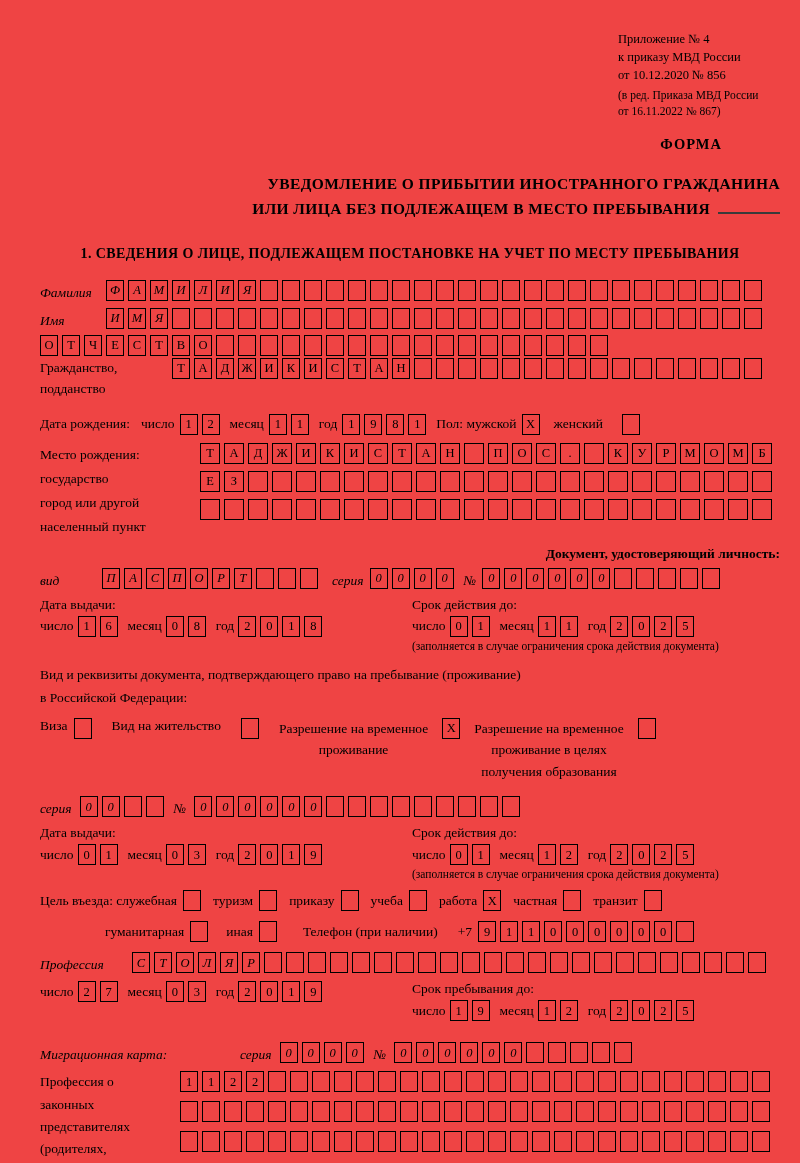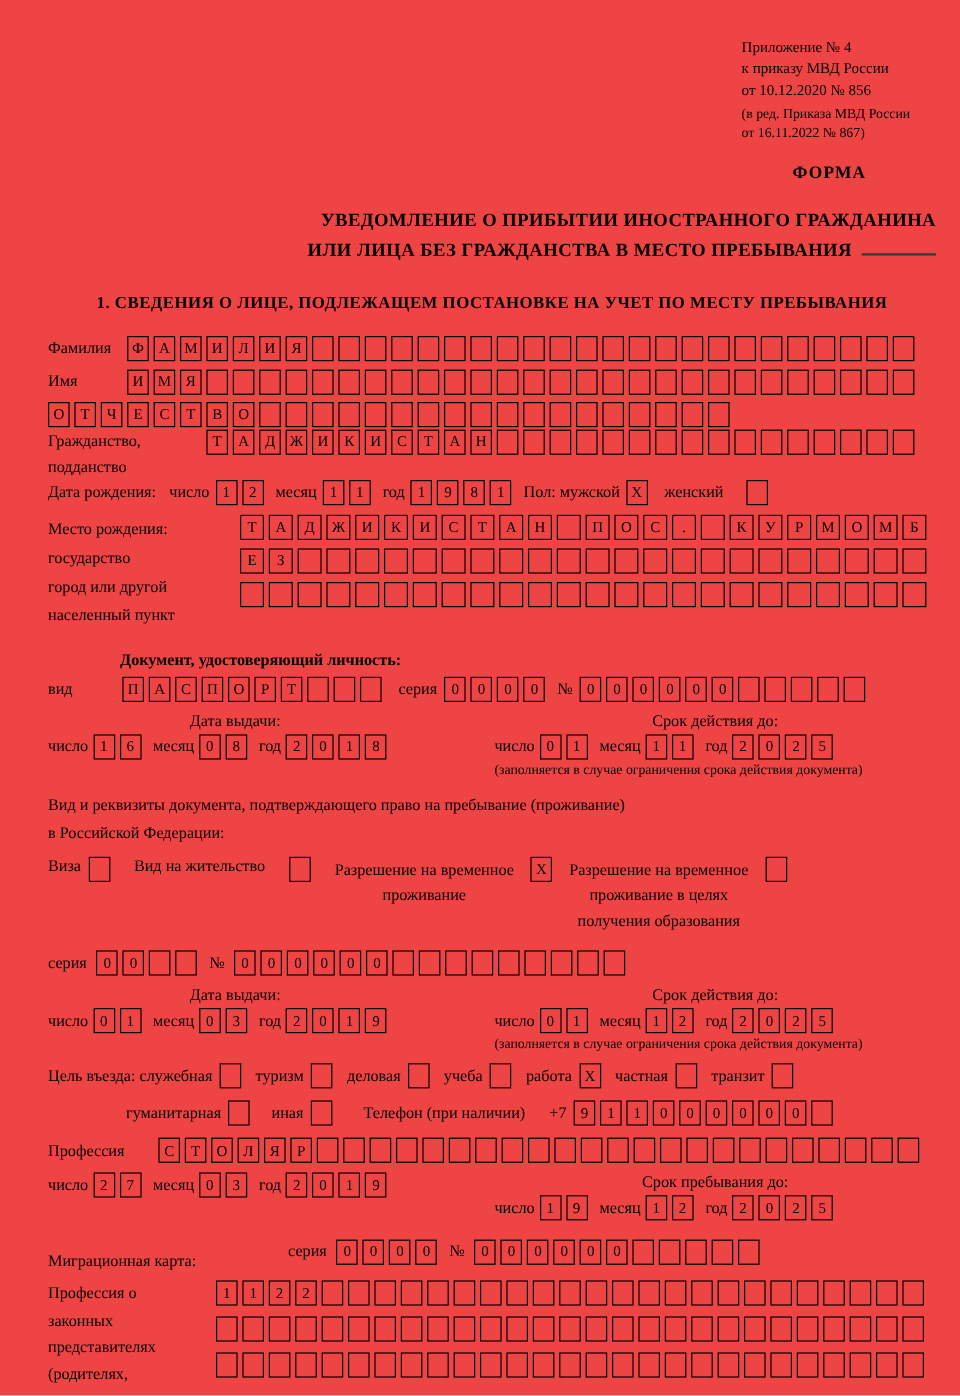--- a/index.html
+++ b/index.html
@@ -26,42 +26,42 @@
     box-sizing:border-box;flex:none;
     width:18px;height:21px;
     border:1.6px solid #000;
     display:inline-flex;align-items:center;justify-content:center;
     font-size:12.5px;line-height:1;font-family:"Liberation Serif","DejaVu Serif",serif;
   }
   .cells-wide .cell{width:20px;}
   
   .f-row{display:flex;align-items:center;}
   .lbl{flex:none;}
-  .row{display:flex;align-items:center;margin-top:7px;}
+  .row{display:flex;align-items:flex-end;margin-top:7px;font-style:italic;}
   .row-top{display:flex;align-items:flex-start;}
   .lab-sur{width:66px;flex:none;}
   .lab-otch{width:160px;flex:none;line-height:1.55;}
   .lab-grazh{width:132px;flex:none;line-height:1.55;}
   .lab-prof{width:92px;flex:none;}
   .mt2{margin-top:2px;} .mt6{margin-top:6px;} .mt10{margin-top:10px;} .mt14{margin-top:14px;} .mt18{margin-top:18px;}
   .gap6{margin-left:6px;} .gap10{margin-left:10px;} .gap14{margin-left:14px;} .gap20{margin-left:20px;}
   
-  .bd-row{display:flex;align-items:center;text-align:center;}
+  .bd-row{display:flex;align-items:center;margin-top:14px;text-align:center;}
   .bd-row .lbl{margin-right:5px;}
   
   .bp{display:flex;align-items:flex-start;margin-top:8px;}
   .bp-labels{width:160px;flex:none;line-height:1.8;}
   .bp-cells > .cells{display:flex;margin-bottom:7px;}
   
-  .doc-head{text-align:left;font-weight:bold;margin-top:16px;margin-left:60px;}
+  .doc-head{text-align:right;font-weight:bold;margin-top:6px;margin-left:60px;}
   
   .two-col{display:flex;margin-top:8px;}
   .col-l{width:372px;flex:none;}
   .col-r{flex:1;}
-  .d-head{text-align:center;margin-bottom:3px;}
+  .d-head{text-align:left;margin-bottom:3px;}
   .col-l .d-head{padding-right:60px;}
   .note{font-size:11.5px;margin-top:3px;white-space:nowrap;}
   .f-row .lbl{margin-right:4px;} .f-row .cells{margin-right:10px;}
   
   .visa-row{display:flex;align-items:flex-start;margin-top:8px;}
   .c-lbl{text-align:center;line-height:1.6;flex:none;}
   .visa-row .cells{margin-top:0;}
   
   .purp{display:flex;align-items:center;margin-top:10px;}
   .purp .lbl{margin-right:6px;} .purp .cells{margin-right:12px;}
@@ -84,21 +84,21 @@
       <div>(в ред. Приказа МВД России</div>
       <div>от 16.11.2022 № 867)</div>
     </div>
   </div>
 
   <div class="forma">ФОРМА</div>
 
   <div class="title">
     <div>УВЕДОМЛЕНИЕ О ПРИБЫТИИ ИНОСТРАННОГО ГРАЖДАНИНА</div>
     <div>
-      <span>ИЛИ ЛИЦА БЕЗ ГРАЖДАНСТВА В МЕСТО ПРЕБЫВАНИЯ</span><span class="u-line"></span>
+      <span>ИЛИ ЛИЦА БЕЗ ПОДЛЕЖАЩЕМ В МЕСТО ПРЕБЫВАНИЯ</span><span class="u-line"></span>
     </div>
   </div>
 
   <div class="sec-head">1. СВЕДЕНИЯ О ЛИЦЕ, ПОДЛЕЖАЩЕМ ПОСТАНОВКЕ НА УЧЕТ ПО МЕСТУ ПРЕБЫВАНИЯ</div>
 
   <div class="row mt18">
     <span class="lbl lab-sur">Фамилия</span>
     <span class="cells">
         <span class="cell">Ф</span>
         <span class="cell">А</span>
@@ -550,21 +550,21 @@
 
   <div class="purp">
     <span class="lbl">Цель въезда: служебная</span>
     <span class="cells">
         <span class="cell"></span>
       </span>
     <span class="lbl">туризм</span>
     <span class="cells">
         <span class="cell"></span>
       </span>
-    <span class="lbl">деловая</span>
+    <span class="lbl">приказу</span>
     <span class="cells">
         <span class="cell"></span>
       </span>
     <span class="lbl">учеба</span>
     <span class="cells">
         <span class="cell"></span>
       </span>
     <span class="lbl">работа</span>
     <span class="cells">
         <span class="cell">X</span>

